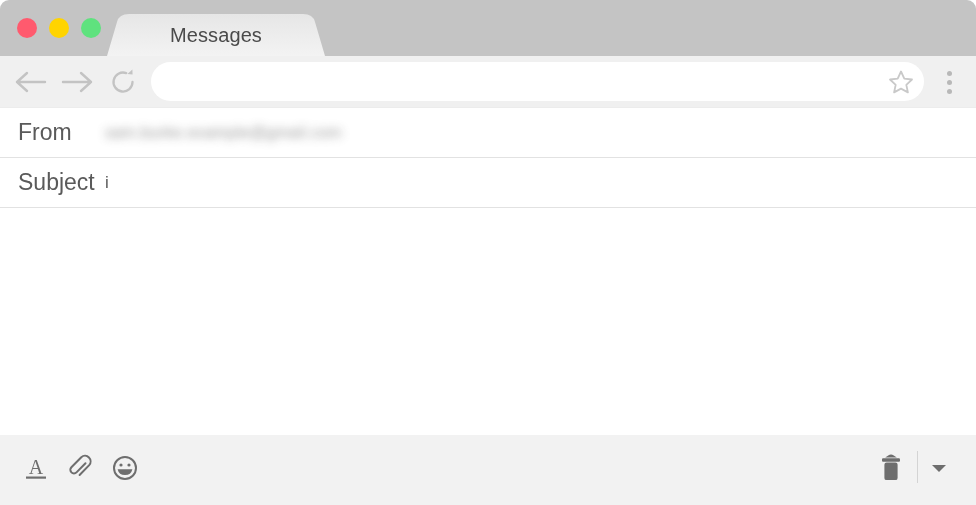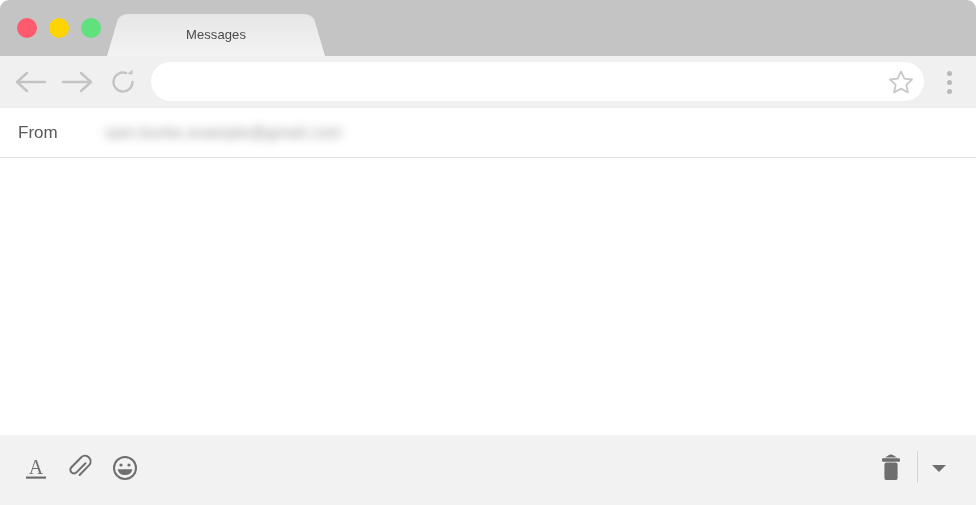--- a/index.html
+++ b/index.html
@@ -65,21 +65,21 @@
     width: 100%;
     height: 100%;
     display: block;
   }
   .tab-label {
     position: absolute;
     left: 0;
     right: 0;
     top: 12px;
     text-align: center;
-    font-size: 13px;
+    font-size: 20px;
     color: #4a4a4a;
     letter-spacing: .1px;
     line-height: 18px;
     user-select: none;
   }
 
   
   .navbar {
     position: absolute;
     left: 0;
@@ -152,21 +152,21 @@
     height: 49px;
     border-bottom: 1px solid #e2e2e2;
     display: flex;
     align-items: center;
   }
   .field-row:first-child { border-top: 1px solid #ececec; }
 
   .field-label {
     position: absolute;
     left: 18px;
-    font-size: 17px;
+    font-size: 23px;
     color: #5a5a5a;
     line-height: 19px;
     user-select: none;
   }
   .field-value {
     position: absolute;
     left: 105px;
     right: 20px;
     font-size: 16px;
     color: #5f5f5f;
@@ -300,20 +300,24 @@
   </div>
 
   <div class="compose">
 
     <div class="field-row">
       <span class="field-label">From</span>
       <span class="field-value redacted">sam.burke.example@gmail.com</span>
     </div>
 
 
+    <div class="field-row">
+      <span class="field-label">Subject</span>
+      <span class="field-value caret">i</span>
+    </div>
 
     <div class="body-area"></div>
   </div>
 
   <div class="bottombar"></div>
 
   <div class="tool-btn tool-format">
     <svg width="28" height="28" viewBox="0 0 28 28">
       <text x="14" y="20" font-family="'Liberation Serif', serif" font-size="20" fill="#6e6e6e" text-anchor="middle">A</text>
       <rect x="4" y="22.5" width="20" height="2.2" fill="#6e6e6e"></rect>

